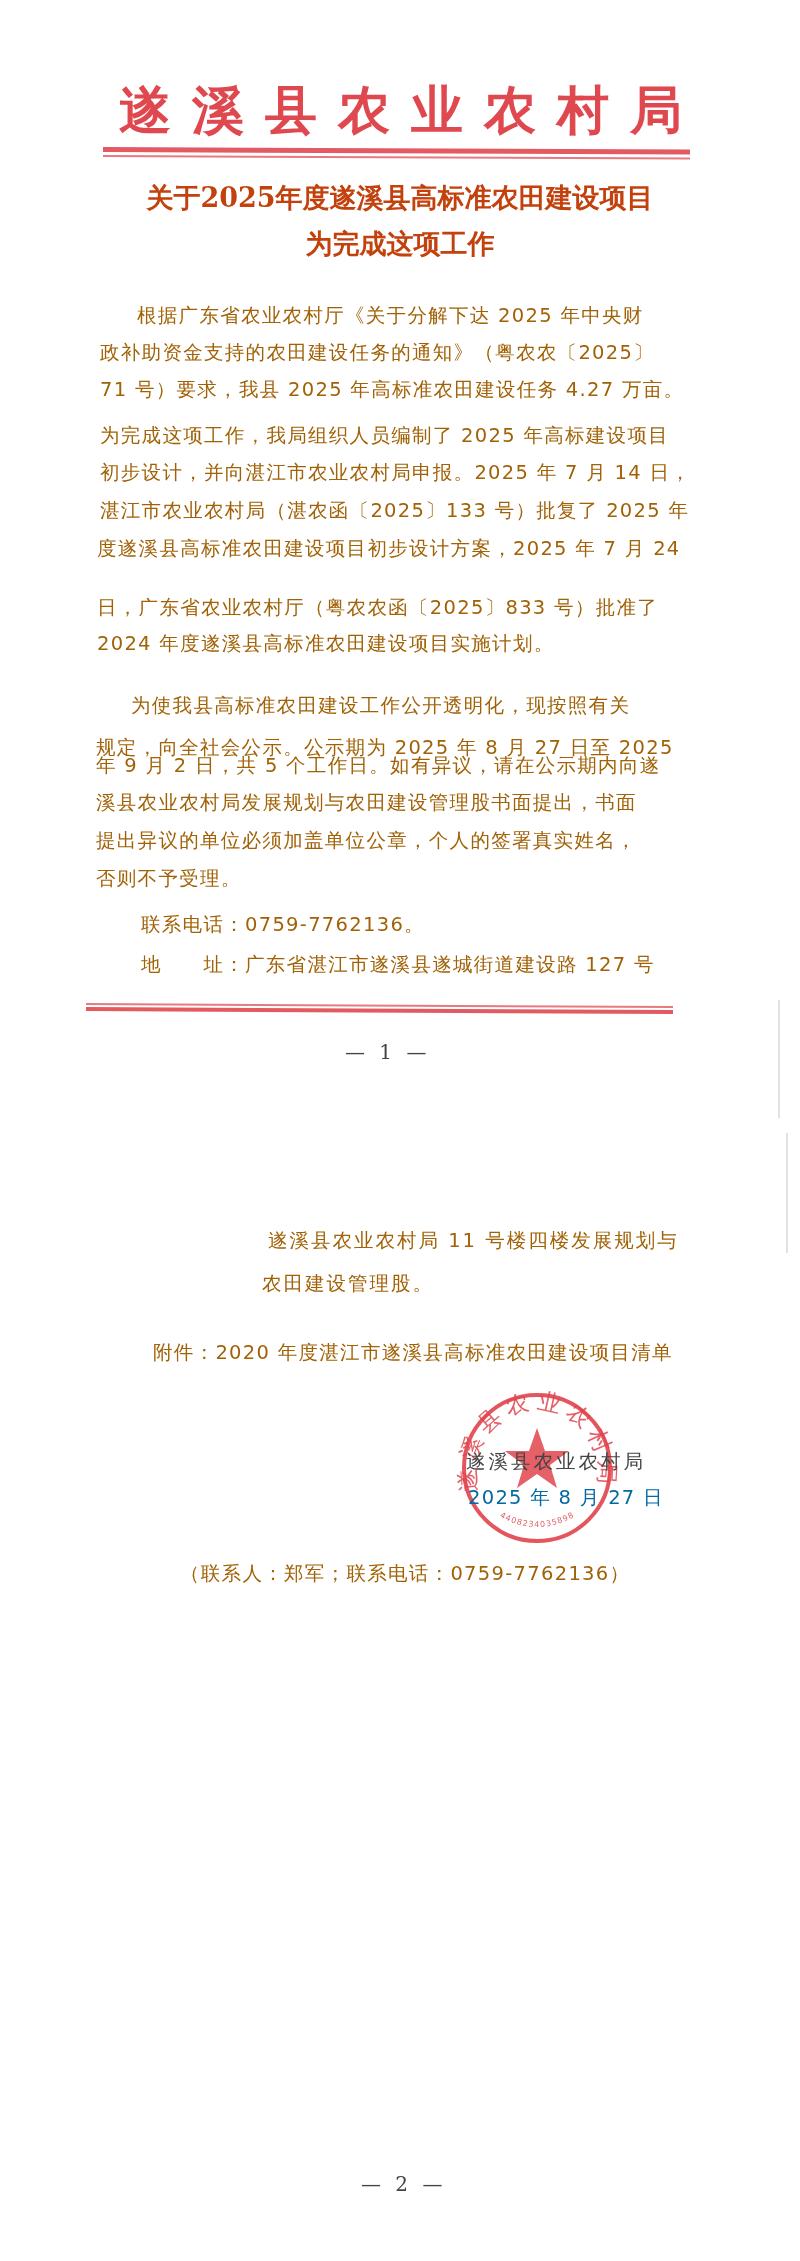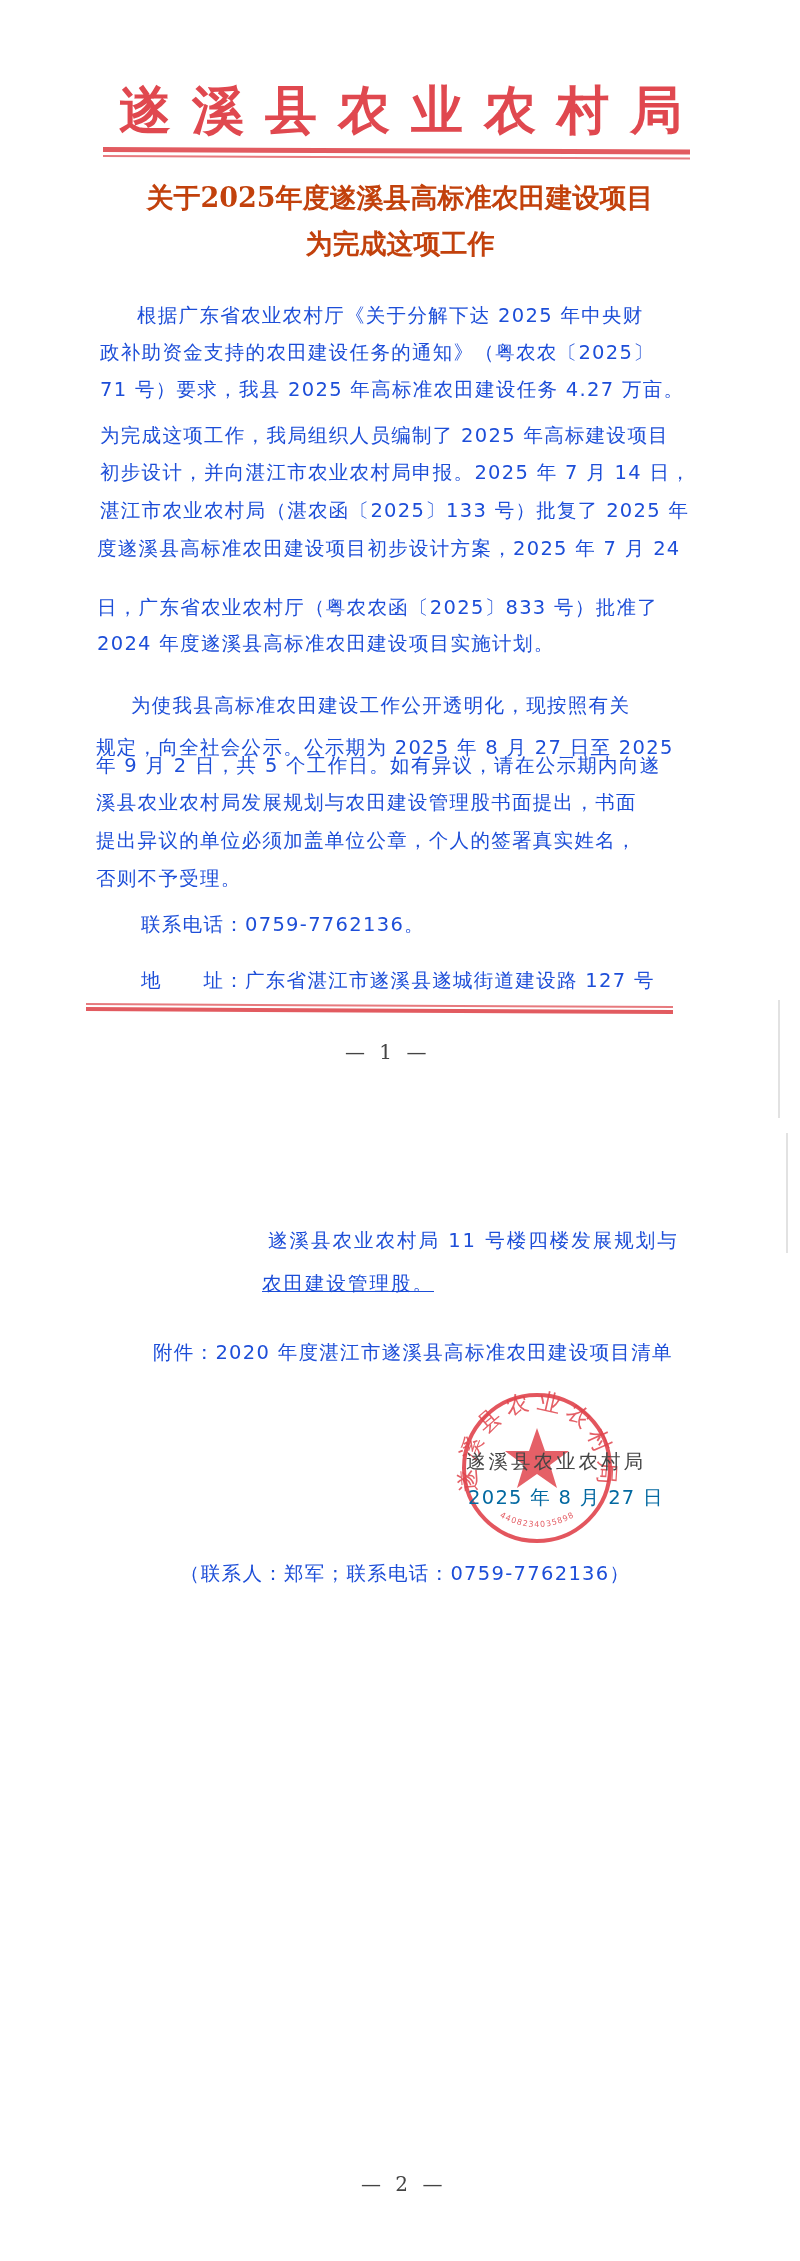--- a/index.html
+++ b/index.html
@@ -19,21 +19,21 @@
     }
     .rule-thick { background: #e25b60; }
     .rule-thin { background: #e77a7e; }
 
     
     .doc-title {
       left: 0; width: 800px; text-align: center;
       font-family: "DejaVu Serif", "Liberation Serif", serif;
       font-weight: bold; font-size: 27px; color: #c2410c; line-height: 36px;
     }
-    .line { position: absolute; font-size: 19.5px; color: #1d4ed8; letter-spacing: 1.3px; white-space: nowrap; }
+    .line { position: absolute; font-size: 19.5px; color: #a16207; letter-spacing: 1.3px; white-space: nowrap; }
 
     .page-num {
       font-family: "DejaVu Serif", "Liberation Serif", serif;
       font-size: 20px; color: #444; white-space: nowrap; letter-spacing: 4px;
     }
 
     .scan-artifact { background: #e2e2e2; width: 2px; }
 
     
     .seal { left: 446px; top: 1388px; width: 182px; height: 160px; }
@@ -65,34 +65,34 @@
 <div>
   <div class="line" style="left:131px; top:668px;margin-top:24px;">为使我县高标准农田建设工作公开透明化，现按照有关</div>
   <div class="line" style="left:96px; top:706px;margin-top:28px;">规定，向全社会公示。公示期为 2025 年 8 月 27 日至 2025</div>
   <div class="line" style="left:96px; top:752px;">年 9 月 2 日，共 5 个工作日。如有异议，请在公示期内向遂</div>
   <div class="line" style="left:96px; top:789px;">溪县农业农村局发展规划与农田建设管理股书面提出，书面</div>
   <div class="line" style="left:96px; top:827px;">提出异议的单位必须加盖单位公章，个人的签署真实姓名，</div>
   <div class="line" style="left:96px; top:865px;">否则不予受理。</div>
 </div>
 
 <div class="line" style="left:141px; top:911px;">联系电话：0759-7762136。</div>
-<div class="line" style="left:141px; top:951px;margin-top:16px;">
+<div class="line" style="left:141px; top:951px;">
   <span>地　　址：</span><span>广东省湛江市遂溪县遂城街道建设路 127 号</span>
 </div>
 
 <div class="abs rule-thin" style="left:86px; top:1003px; width:587px; height:2px; transform:rotate(0.3deg); transform-origin:left;"></div>
 <div class="abs rule-thick" style="left:86px; top:1007px; width:587px; height:4px; transform:rotate(0.3deg); transform-origin:left;"></div>
 
 <div class="abs page-num" style="left:345px; top:1040px;">— 1 —</div>
 
 <div class="abs scan-artifact" style="left:778px; top:1000px; height:118px;"></div>
 <div class="abs scan-artifact" style="left:786px; top:1133px; height:120px;"></div>
 
 <div class="line" style="left:268px; top:1227px; letter-spacing:2px;text-align:center;">遂溪县农业农村局 11 号楼四楼发展规划与</div>
-<div class="line" style="left:262px; top:1270px; letter-spacing:2px;text-decoration:underline;">农田建设管理股。</div>
+<div class="line" style="left:262px; top:1270px; letter-spacing:2px;">农田建设管理股。</div>
 
 <div class="line" style="left:153px; top:1339px;">附件：2020 年度湛江市遂溪县高标准农田建设项目清单</div>
 
 <div class="abs seal">
   <svg viewBox="0 0 182 160">
     <defs>
       <path id="sealArc" d="M 36 112 A 62 62 0 1 1 146 112"></path>
       <path id="sealBottom" d="M 52 128 Q 91 150 130 128"></path>
     </defs>
     <circle cx="91" cy="80" r="73" fill="none" stroke="#e0444c" stroke-width="4" opacity="0.9"></circle>

